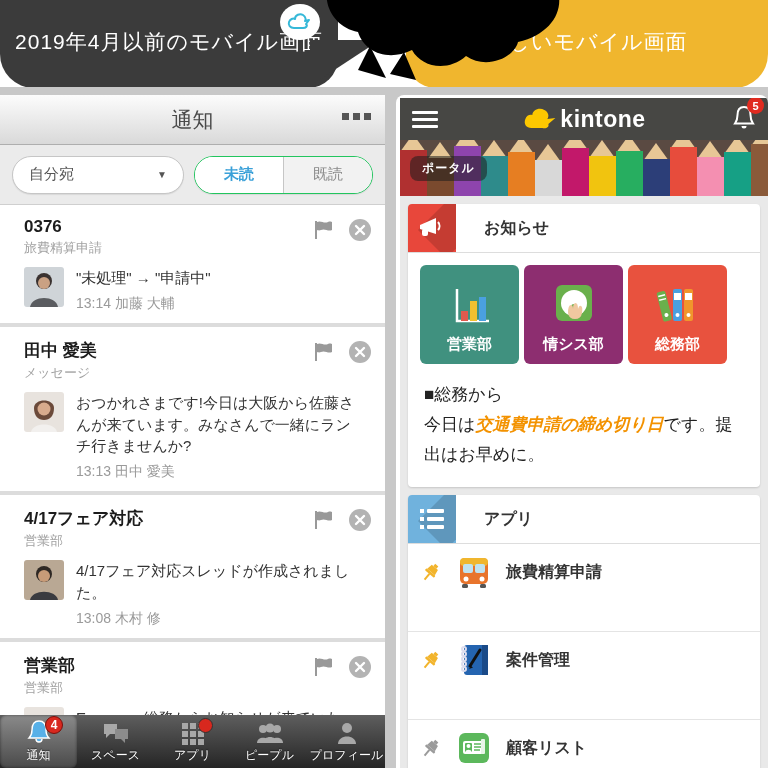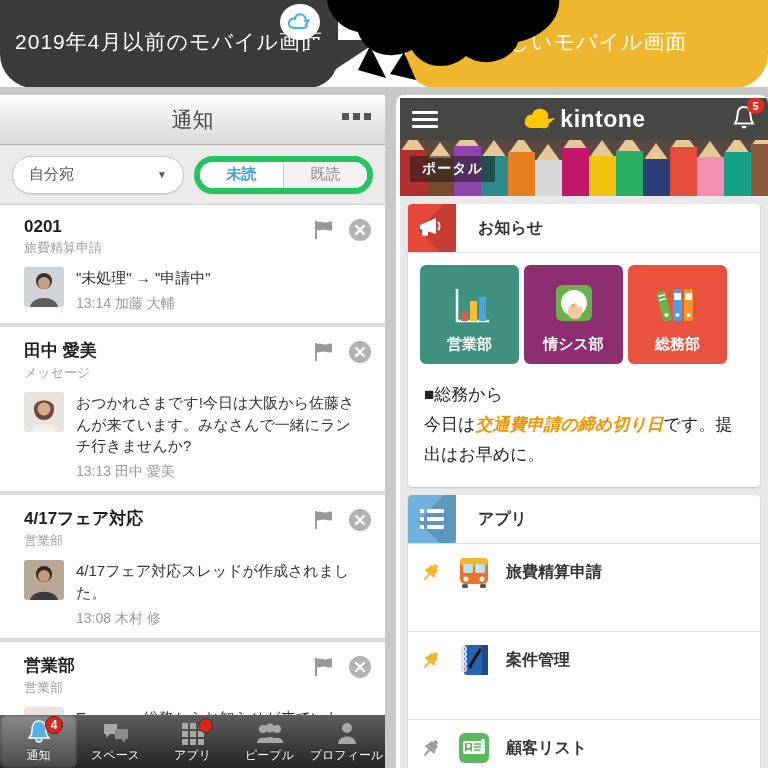--- a/index.html
+++ b/index.html
@@ -25,21 +25,21 @@
   
   .old-header { height:50px; background:linear-gradient(#fcfcfc,#d9d9d9); border-bottom:1px solid #aeaeae; display:flex; align-items:center; justify-content:center; position:relative; }
   .old-title { font-size:21px; color:#4a4a4a; }
   .old-menu { position:absolute; right:14px; top:18px; display:flex; gap:4px; cursor:pointer; }
   .old-menu span { width:7px; height:7px; background:#555; display:block; }
 
   
   .filter-bar { height:60px; background:#ebebeb; border-bottom:1px solid #cfcfcf; display:flex; align-items:center; padding:0 12px; gap:10px; }
   .dropdown { flex:0 0 172px; height:38px; background:#fff; border:1px solid #c6c6c6; border-radius:19px; display:flex; align-items:center; justify-content:space-between; padding:16px 16px; font-size:15px; color:#555; box-shadow:0 1px 1px rgba(0,0,0,.08); }
   .dropdown .caret { font-size:10px; color:#555; }
-  .segmented { flex:1; height:38px; border:6px solid #22c55e; border-radius:19px; display:flex; overflow:hidden; background:#fff; box-shadow:0 1px 1px rgba(0,0,0,.08); }
+  .segmented { flex:1; height:38px; border:1px solid #22c55e; border-radius:19px; display:flex; overflow:hidden; background:#fff; box-shadow:0 1px 1px rgba(0,0,0,.08); }
   .segment { flex:1; display:flex; align-items:center; justify-content:center; font-size:15px; }
   .segment.active { color:#3aa0d8; font-weight:bold; background:#fff; }
   .segment.inactive { color:#8a8a8a; background:#f2f2f2; border-left:1px solid #c6c6c6; }
 
   
   .notif-list { background:#dcdcdc; }
   .notif-item { background:#fff; margin-bottom:4px; padding:12px 14px 10px 24px; position:relative; }
   .notif-title { font-size:17px; font-weight:bold; color:#1c1c1c; }
   .notif-cat { font-size:13px; color:#a2a2a2; margin-top:2px; }
   .notif-actions { position:absolute; right:14px; top:14px; display:flex; gap:14px; align-items:center; }
@@ -63,30 +63,30 @@
   .brand { position:absolute; left:50%; transform:translateX(-50%); display:flex; align-items:center; gap:4px; }
   .brand-text { color:#fff; font-size:23px; font-weight:bold; letter-spacing:.5px; }
   .bell-wrap { position:relative; cursor:pointer; }
   .bell-badge { position:absolute; top:-7px; right:-8px; min-width:17px; height:17px; background:#e02b20; border-radius:50%; color:#fff; font-size:11px; font-weight:bold; display:flex; align-items:center; justify-content:center; }
 
   
   .portal { height:56px; position:relative; overflow:hidden; background:#5a4a42; display:flex; }
   .pencil { width:27px; height:80px; position:relative; flex:0 0 27px; }
   .pencil .tip { position:absolute; top:0; left:0; width:0; height:0; border-left:13px solid transparent; border-right:13px solid transparent; border-bottom:18px solid #e7c796; }
   .pencil .body { position:absolute; top:16px; left:0; width:100%; height:64px; }
-  .portal-chip { position:absolute; left:10px; top:16px; background:rgba(30,30,30,.55); color:#fff; font-size:14px; font-weight:bold; padding:4px 12px; border-radius:1px; letter-spacing:1px; }
+  .portal-chip { position:absolute; left:10px; top:16px; background:rgba(30,30,30,.55); color:#fff; font-size:12px; font-weight:bold; padding:4px 12px; border-radius:8px; letter-spacing:1px; }
 
   
   .card { background:#fff; border-radius:4px; margin:8px 8px 0 8px; box-shadow:0 1px 2px rgba(0,0,0,.15); overflow:hidden; }
   .card-head { display:flex; align-items:center; border-bottom:1px solid #ddd; }
   .card-icon { width:48px; height:48px; display:flex; align-items:center; justify-content:center; position:relative; overflow:hidden; flex:0 0 48px; }
   .card-icon::after { content:""; position:absolute; left:10px; top:26px; width:70px; height:40px; background:rgba(0,0,0,.15); transform:rotate(-45deg); transform-origin:0 0; }
   .card-icon.red { background:#e8473b; }
   .card-icon.blue { background:#70b2dd; }
-  .card-title { font-size:16px; font-weight:bold; color:#333; margin-left:22px; }
+  .card-title { font-size:16px; font-weight:bold; color:#333; margin-left:28px; }
   .tiles { display:flex; gap:5px; padding:12px 10px 10px 12px; }
   .tile { width:99px; height:99px; border-radius:6px; display:flex; flex-direction:column; align-items:center; justify-content:flex-end; padding-bottom:10px; cursor:pointer; }
   .tile-label { color:#fff; font-size:15px; font-weight:bold; margin-top:8px; }
   .tile.teal { background:#40917f; } .tile.purple { background:#8d2e70; } .tile.red { background:#e8523e; }
   .announce-body { padding:6px 16px 18px 16px; font-size:17px; color:#222; line-height:1.75; }
   .announce-hl { color:#f39200; font-weight:bold;font-style:italic; }
 
   .app-row { display:flex; align-items:center; gap:14px; padding:10px 12px; cursor:pointer; }
   .app-row + .app-row { border-top:1px solid #e4e4e4;margin-top:31px; }
   .app-label { font-size:16px; font-weight:bold; color:#333; }
@@ -135,21 +135,21 @@
     </div>
     <div class="segmented">
       <div class="segment active">未読</div>
       <div class="segment inactive">既読</div>
     </div>
   </div>
 
   <div class="notif-list">
 
     <div class="notif-item">
-      <div class="notif-title">0201</div>
+      <div class="notif-title">0376</div>
       <div class="notif-cat">旅費精算申請</div>
       <div class="notif-actions">
         <svg class="flag" width="22" height="20" viewBox="0 0 22 20">
             <path d="M3,1 V19" stroke="#999" stroke-width="2"></path>
             <path d="M4,2 C8,0 11,4 15,2 C17,1 19,2 19,2 V10 C15,12 12,8 8,10 C6,11 4,10 4,10 Z" fill="#999"></path>
           </svg>
         <svg width="22" height="22" viewBox="0 0 22 22">
             <circle cx="11" cy="11" r="11" fill="#b3b3b3"></circle>
             <path d="M7,7 L15,15 M15,7 L7,15" stroke="#fff" stroke-width="2.4" stroke-linecap="round"></path>
           </svg>

